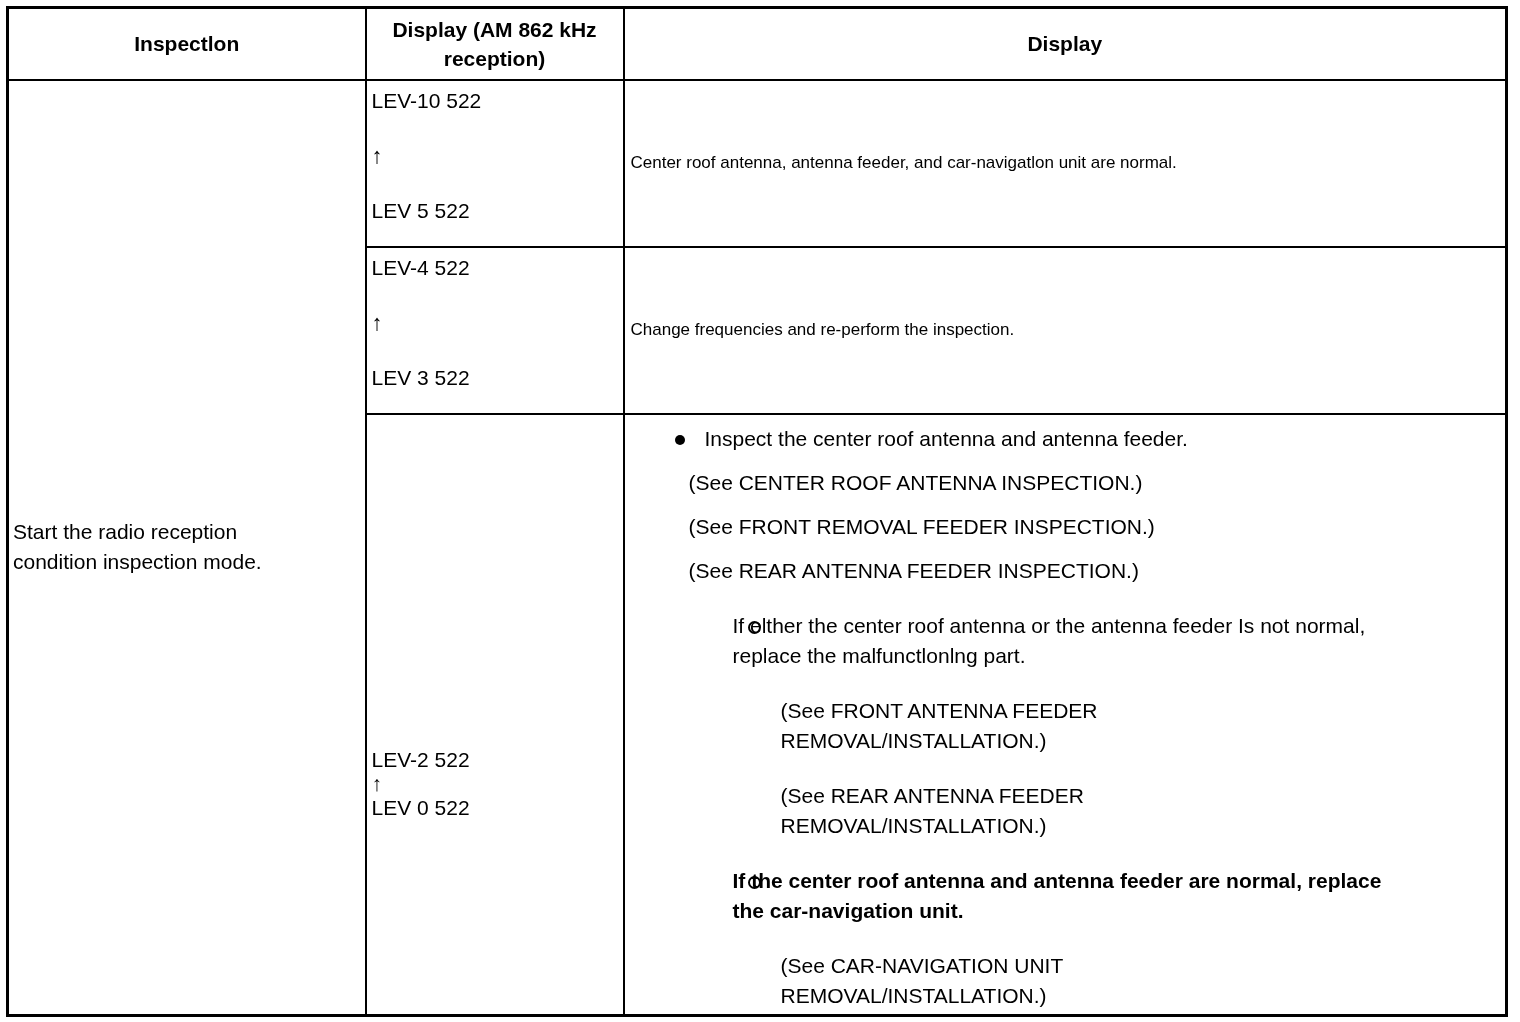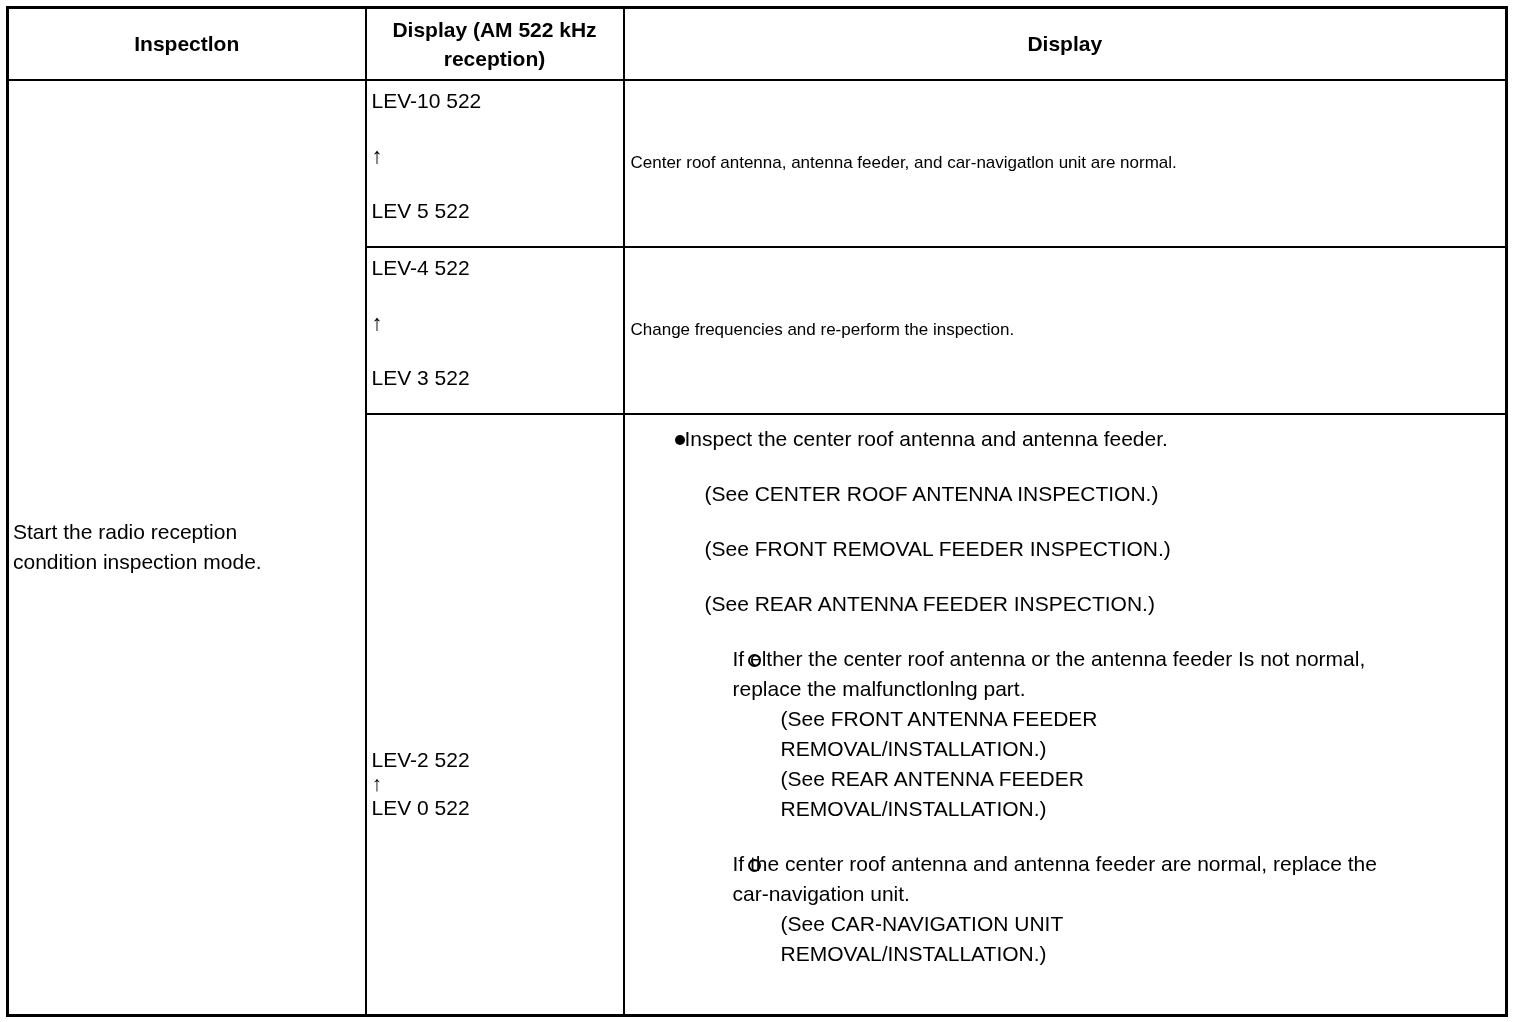--- a/index.html
+++ b/index.html
@@ -13,41 +13,41 @@
   col.c1 { width: 358px; } col.c2 { width: 258px; } col.c3 { width: auto; }
   tr.head { height: 72px; }
   tr.r1 { height: 152px; } tr.r2 { height: 152px; }
   .insp { vertical-align: middle !important; font-size: 21px; line-height: 30px; padding-left: 4px !important; }
   .disp { font-size: 21px; padding-left: 5px !important; }
   .disp .line { height: 55px; line-height: 40px; }
   .disp .arrow { font-size: 22px; }
   .act1 { vertical-align: middle !important; font-size: 17px; padding-left: 6px !important; }
   .act3 { font-size: 21px; }
   .para { line-height: 30px; }
-  .bul { position: relative; padding-left: 60px; margin-top: 9px; }
+  .bul { position: relative; padding-left: 80px; margin-top: 9px; }
   .bul .dot { position: absolute; left: 50px; top: 11px; width: 10px; height: 10px; border-radius: 50%; background: #000; }
-  .indent1 { padding-left: 80px; margin-top: 25px; }
+  .indent1 { padding-left: 64px; margin-top: 14px; }
   .sub { position: relative; padding-left: 108px; margin-top: 25px; }
   .sub .ring { position: absolute; left: 123px; top: 10px; width: 9px; height: 9px; border-radius: 50%; border: 2px solid #000; }
-  .indent2 { padding-left: 156px; }
+  .indent2 { padding-left: 156px; margin-top: 25px; }
   .disp3 { vertical-align: middle !important; font-size: 21px; padding-left: 5px !important; }
 </style>
 </head>
 <body>
 
 <table class="main">
   <colgroup>
       <col class="c1">
       <col class="c2">
       <col class="c3">
     </colgroup>
   <tbody>
       <tr class="head">
     <th>Inspectlon</th>
-    <th><span style="display:inline-block;width:250px;">Display (AM 522 kHz reception)</span></th>
+    <th><span style="display:inline-block;width:250px;">Display (AM 862 kHz reception)</span></th>
     <th>Display</th>
   </tr>
   <tr class="r1">
     <td class="insp" rowspan="3">
       <div style="width:300px;">Start the radio reception condition inspection mode.</div>
     </td>
     <td class="disp">
       <div class="line">LEV-10 522</div>
       <div class="line arrow">↑</div>
       <div class="line">LEV 5 522</div>
@@ -79,19 +79,19 @@
       <div class="indent1 para">(See FRONT REMOVAL FEEDER INSPECTION.)</div>
       <div class="indent1 para">(See REAR ANTENNA FEEDER INSPECTION.)</div>
       <div class="sub para">
         <span class="ring"></span>
         <div style="width:680px;">If elther the center roof antenna or the antenna feeder Is not normal, replace the malfunctlonlng part.</div>
       </div>
       <div class="indent2 para" style="width:400px;">(See FRONT ANTENNA FEEDER REMOVAL/INSTALLATION.)</div>
       <div class="indent2 para" style="width:400px;">(See REAR ANTENNA FEEDER REMOVAL/INSTALLATION.)</div>
       <div class="sub para">
         <span class="ring"></span>
-        <div style="width:650px;">If the center roof antenna and antenna feeder are normal, replace the car-navigation unit.</div>
+        <div style="width:650px;font-weight:bold;">If the center roof antenna and antenna feeder are normal, replace the car-navigation unit.</div>
       </div>
       <div class="indent2 para" style="width:400px;">(See CAR-NAVIGATION UNIT REMOVAL/INSTALLATION.)</div>
     </td>
   </tr>
 </tbody>
   </table>
 
 </body></html>

